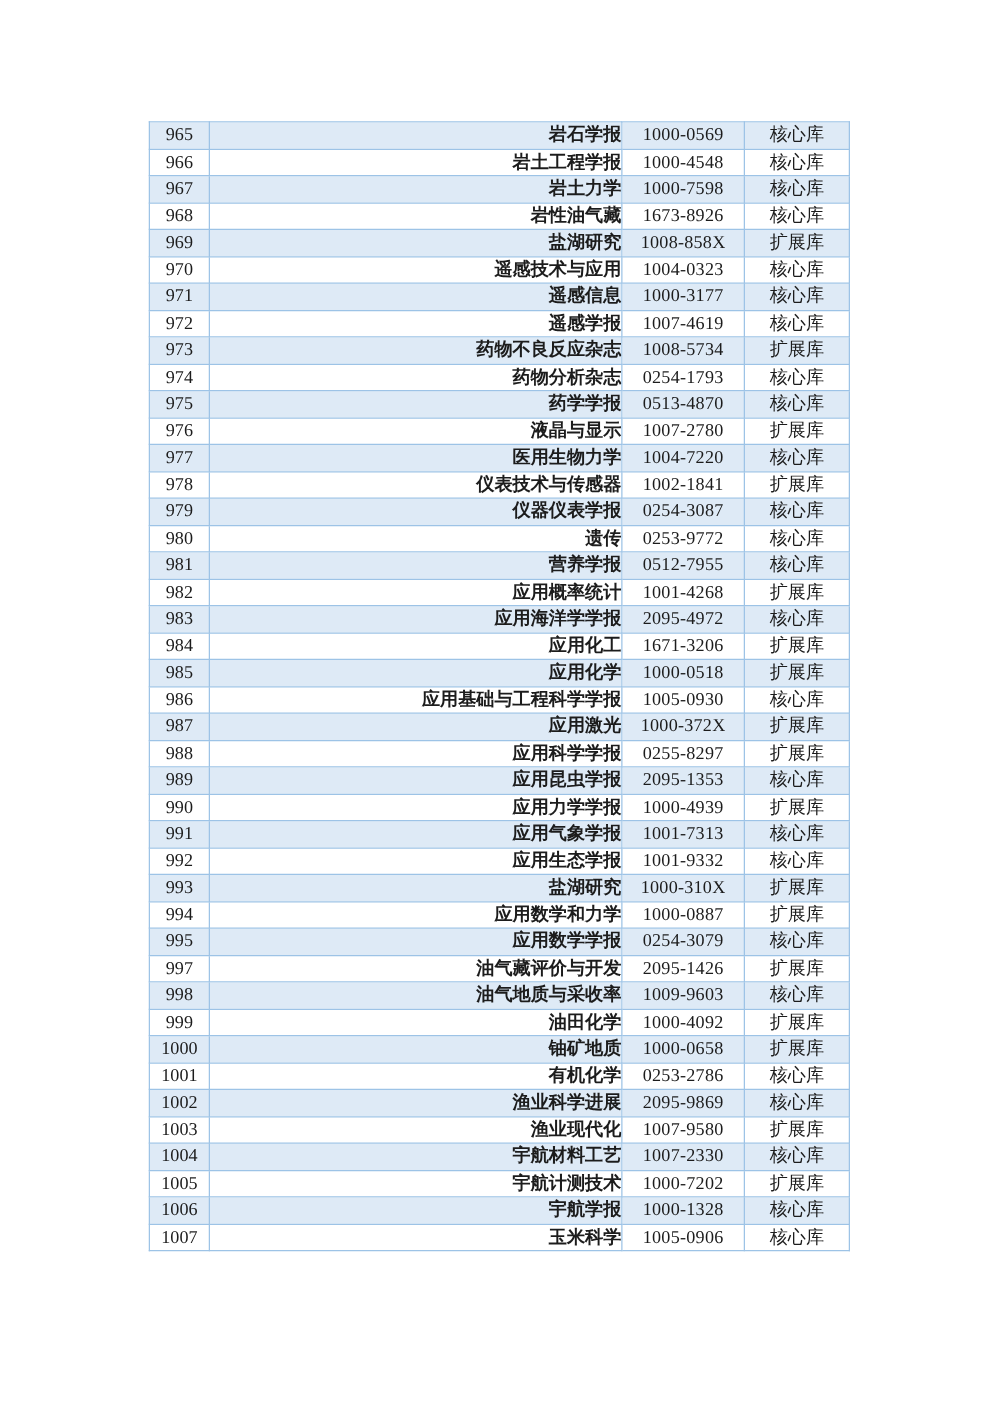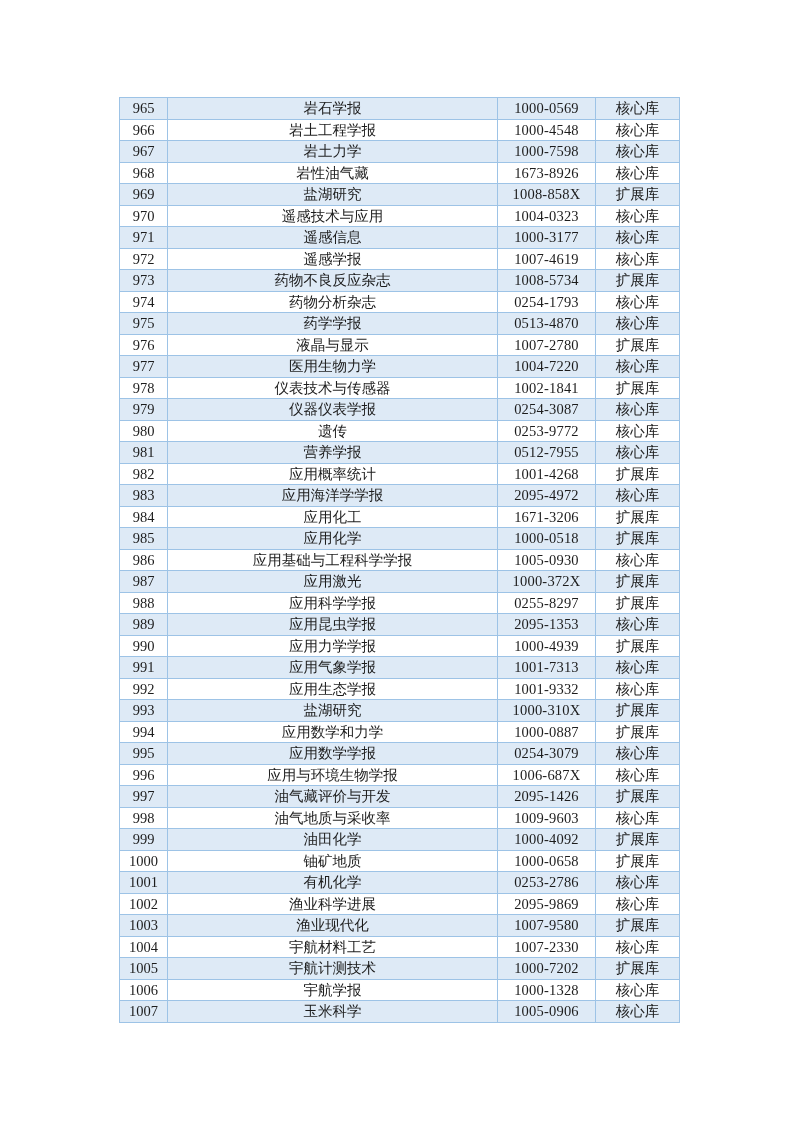--- a/index.html
+++ b/index.html
@@ -37,21 +37,21 @@
     padding:0;
     white-space:nowrap;
     overflow:hidden;
     vertical-align:middle;
     background:#FFFFFF;
   }
   table.doc-table tr:nth-child(odd) td{
     background:var(--alt-row-bg);
   }
   td.num{text-align:center;}
-  td.name{text-align:center;padding-left:6px;}
+  td.name{text-align:right;padding-left:6px;font-weight:bold;}
   td.issn{text-align:center;letter-spacing:0.2px;}
   td.cat{text-align:center;}
 </style>
 </head>
 <body>
 
 <div class="page">
   <table class="doc-table">
     <colgroup>
       <col style="width:48px">
@@ -240,26 +240,20 @@
           <td class="issn">1000-0887</td>
           <td class="cat">扩展库</td>
         </tr>
         <tr>
           <td class="num">995</td>
           <td class="name">应用数学学报</td>
           <td class="issn">0254-3079</td>
           <td class="cat">核心库</td>
         </tr>
         <tr>
-          <td class="num">996</td>
-          <td class="name">应用与环境生物学报</td>
-          <td class="issn">1006-687X</td>
-          <td class="cat">核心库</td>
-        </tr>
-        <tr>
           <td class="num">997</td>
           <td class="name">油气藏评价与开发</td>
           <td class="issn">2095-1426</td>
           <td class="cat">扩展库</td>
         </tr>
         <tr>
           <td class="num">998</td>
           <td class="name">油气地质与采收率</td>
           <td class="issn">1009-9603</td>
           <td class="cat">核心库</td>

